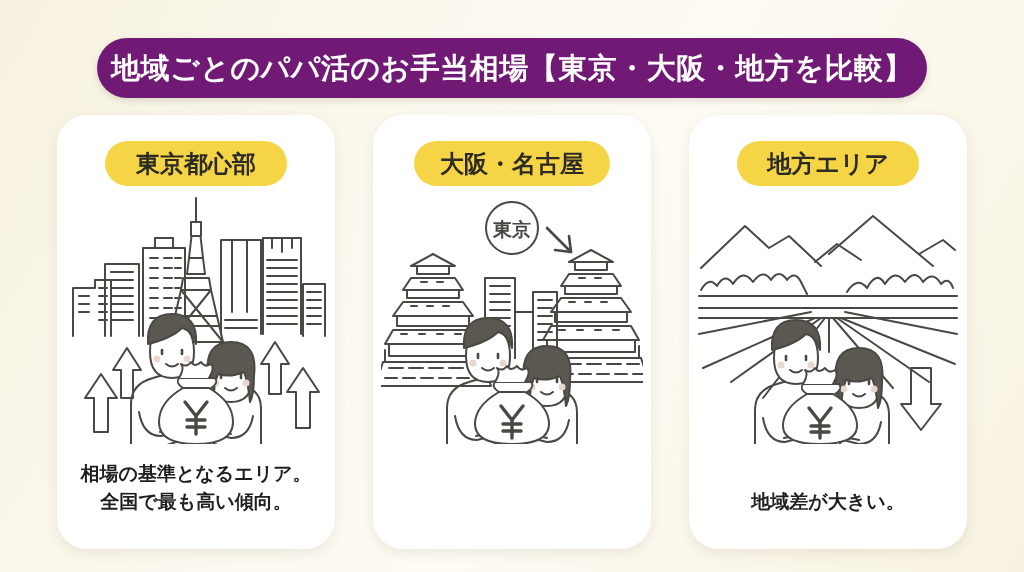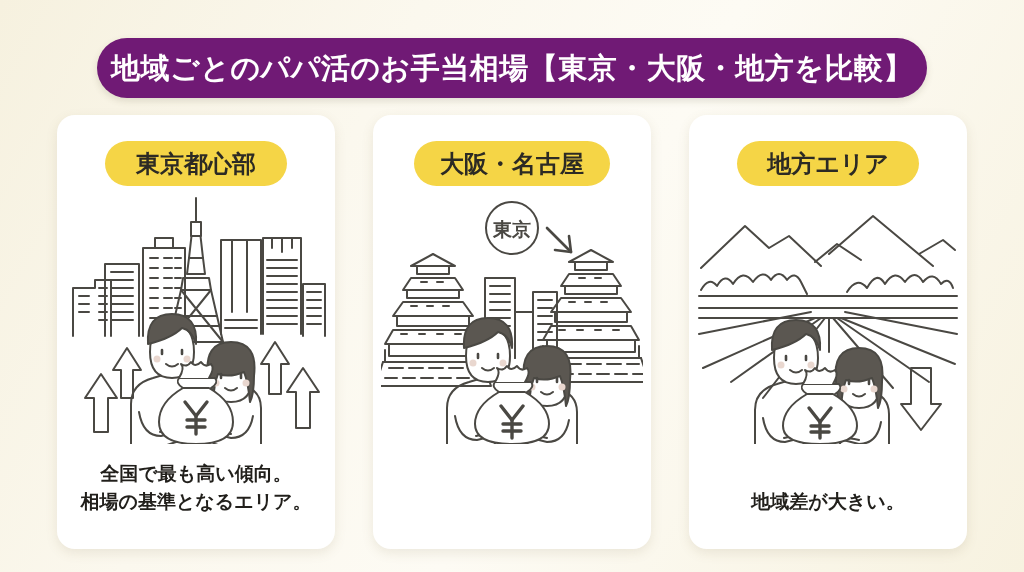--- a/index.html
+++ b/index.html
@@ -50,21 +50,21 @@
     width: 910px;
     height: 434px;
     display: flex;
     justify-content: space-between;
   }
   .card {
     position: relative;
     width: 278px;
     height: 434px;
     background: #ffffff;
-    border-radius: 18px;
+    border-radius: 30px;
     box-shadow: 0 4px 12px rgba(120, 108, 70, 0.13);
     display: flex;
     flex-direction: column;
     align-items: center;
   }
   .card-badge {
     margin-top: 26px;
     height: 45px;
     border-radius: 23px;
     background: #f5d546;
@@ -231,22 +231,22 @@
             <g stroke-width="3.4">
               <path d="M120 210 L131 224 L142 210"></path>
               <path d="M131 224 L131 242"></path>
               <path d="M122 228 h18 M122 235 h18"></path>
             </g>
           </g>
         </svg>
       </div>
 
       <div class="card-caption">
+        <span class="ln">相場の基準となるエリア。</span>
         <span class="ln">全国で最も高い傾向。</span>
-        <span class="ln">相場の基準となるエリア。</span>
       </div>
     </div>
 
     <div class="card">
       <div class="card-badge">
         <span class="card-badge-label">大阪・名古屋</span>
       </div>
 
       <div class="card-art">
         <svg viewBox="0 0 262 252" xmlns="http://www.w3.org/2000/svg" fill="none" stroke="#4a4843" stroke-width="2" stroke-linecap="round" stroke-linejoin="round">

